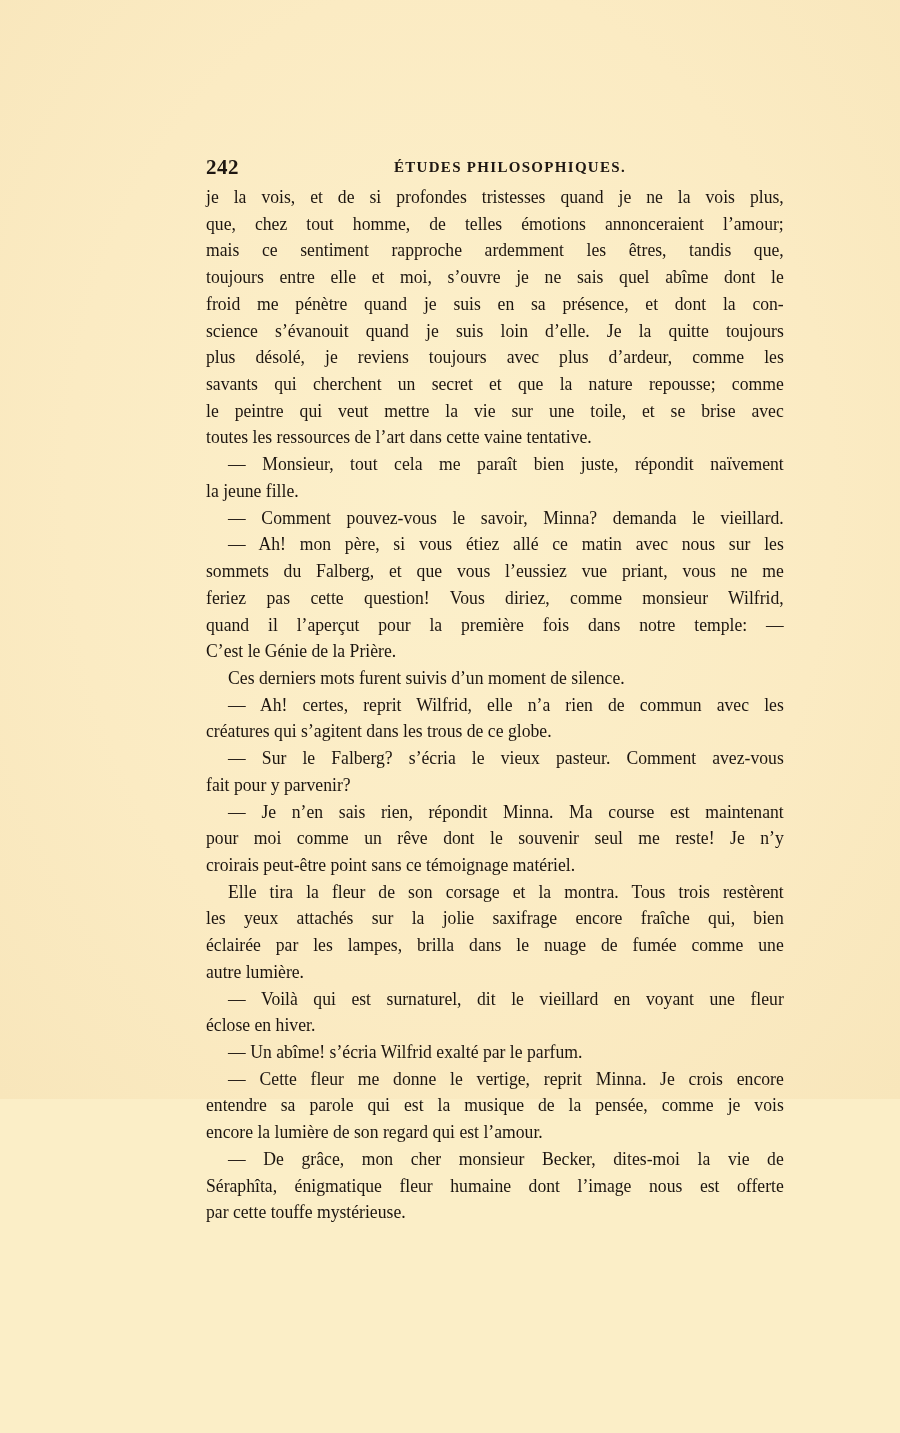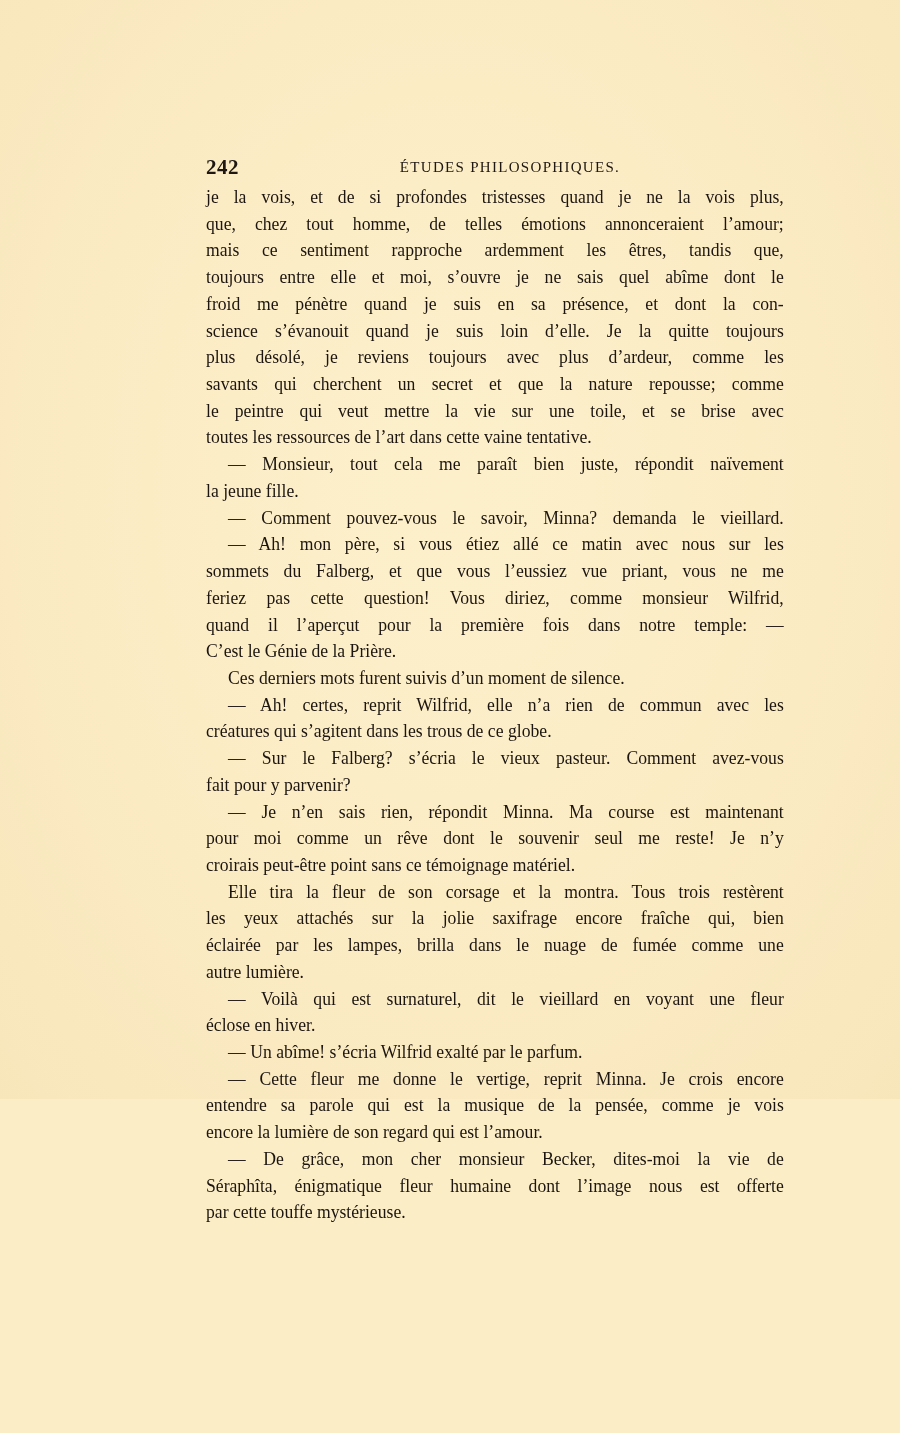--- a/index.html
+++ b/index.html
@@ -37,21 +37,21 @@
     font-weight: bold;
     letter-spacing: 0.5px;
   }
   .running-title {
     position: absolute;
     left: 0;
     right: 0;
     top: 4px;
     text-align: center;
     font-size: 15px;
-    font-weight: normal;
+    font-weight: bold;
     letter-spacing: 1.3px;
     padding-left: 30px;
   }
   .body-text {
     position: absolute;
     top: 184px;
     left: 206px;
     width: 578px;
     font-family: "Liberation Serif", serif;
     font-size: 19.2px;

